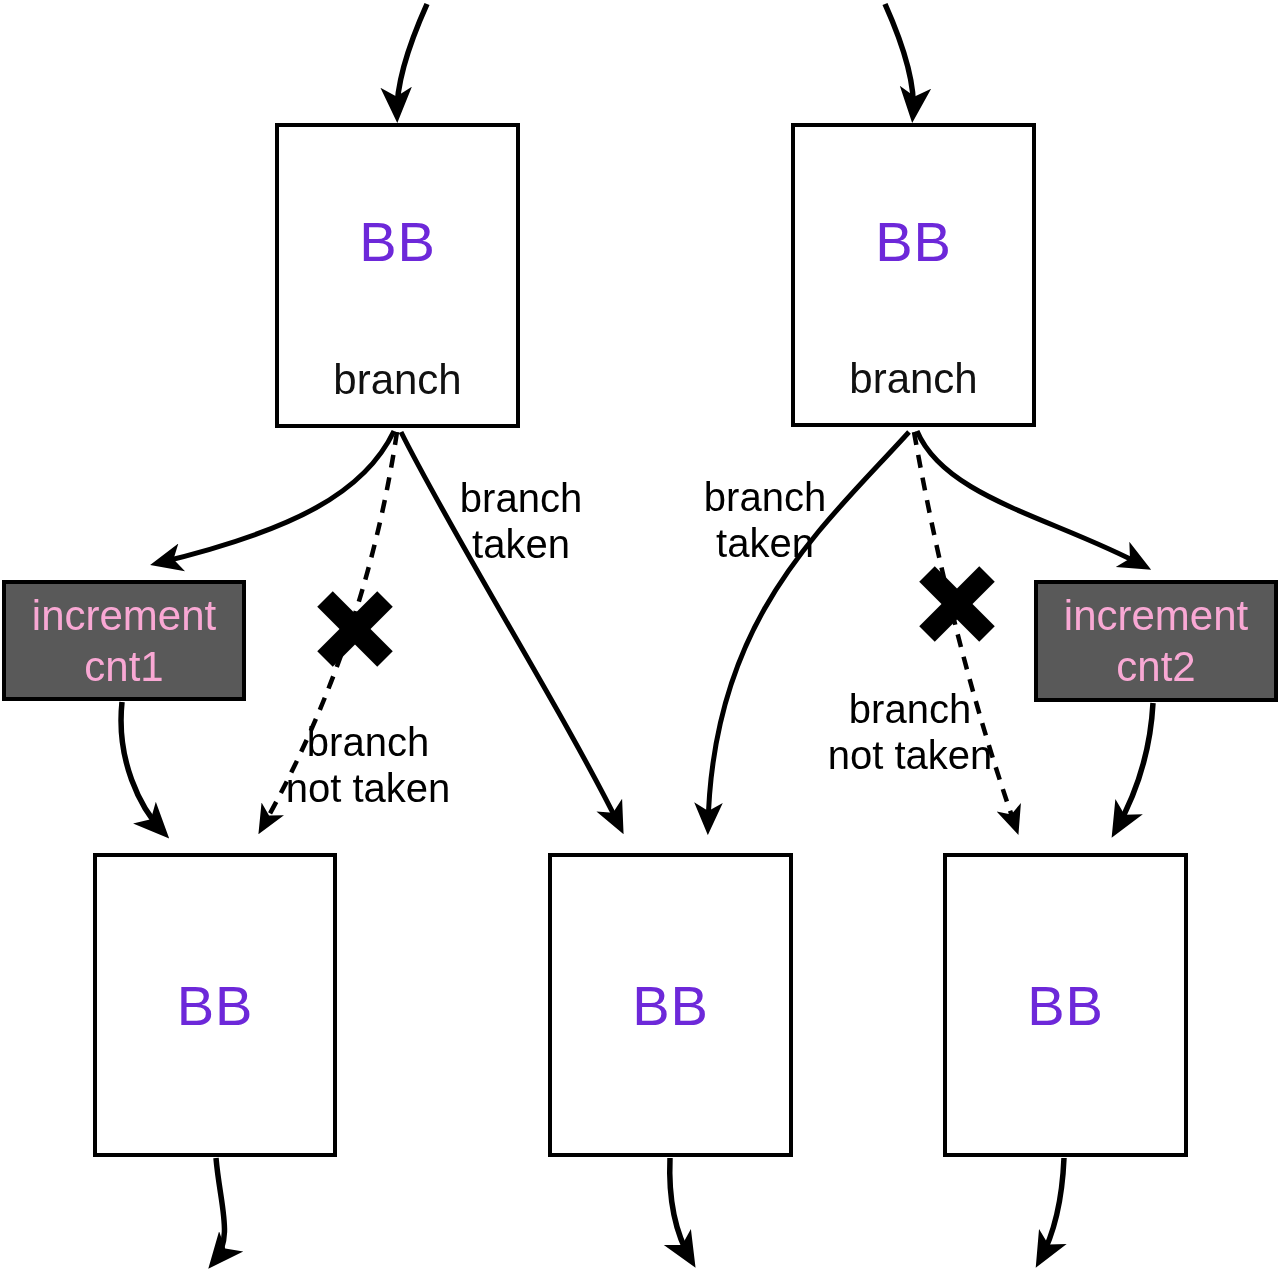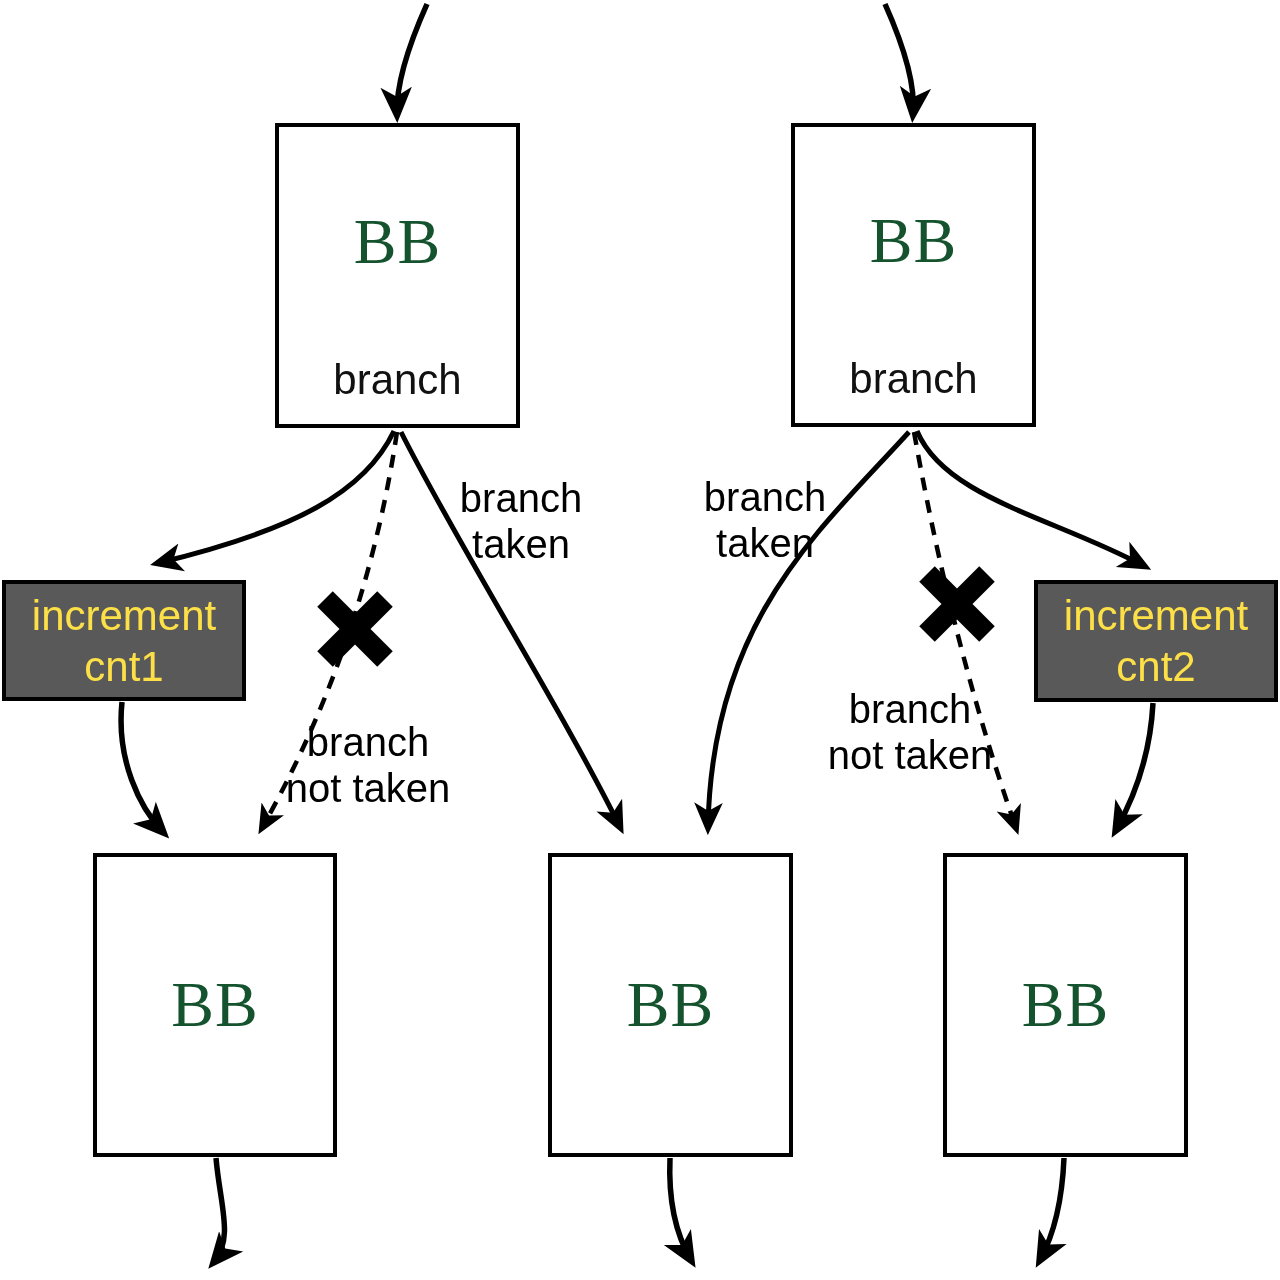--- a/index.html
+++ b/index.html
@@ -20,42 +20,41 @@
     box-sizing: border-box;
     display: flex;
     flex-direction: column;
     align-items: center;
   }
   .bb-main {
     flex: 1;
     display: flex;
     align-items: center;
     justify-content: center;
-    font-size: 64px;
-    color: #14532d;
+    font-size: 56px;
+    color: #6d28d9;
     letter-spacing: 1px;
-    font-family: Liberation Serif, serif;
   }
   .bb-sub {
     font-size: 42px;
     color: #111111;
     padding-bottom: 20px;
   }
 
   .inc-box {
     position: absolute;
     background: #595959;
     border: 4px solid #000000;
     box-sizing: border-box;
     display: flex;
     flex-direction: column;
     align-items: center;
     justify-content: center;
     text-align: center;
-    color: #fde047;
+    color: #f9a8d4;
     font-size: 42px;
     line-height: 51px;
   }
   .inc-box span { display: block; }
 
   .edge-label {
     position: absolute;
     width: 260px;
     text-align: center;
     font-size: 40px;

